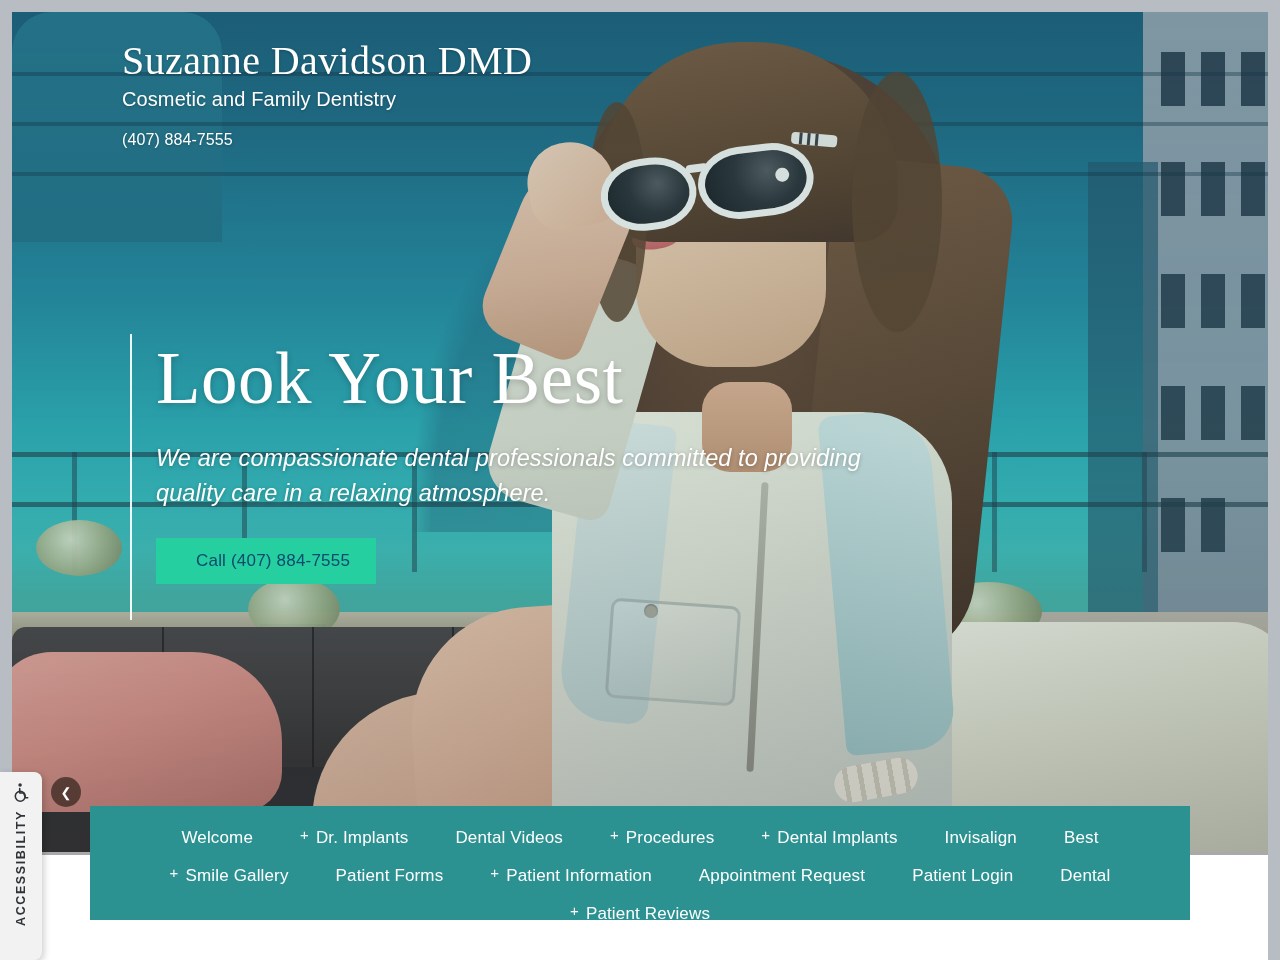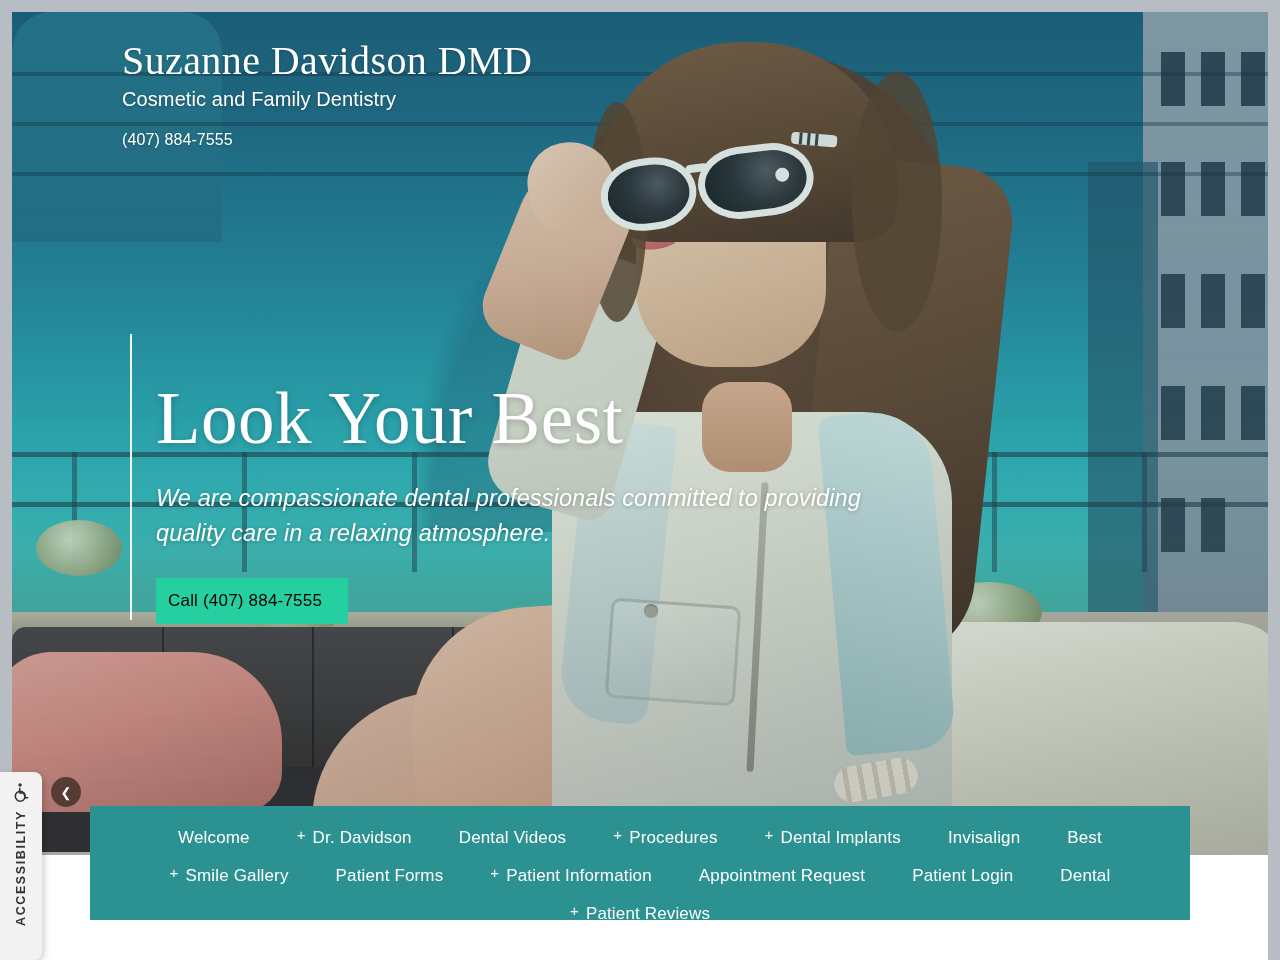--- a/index.html
+++ b/index.html
@@ -383,21 +383,20 @@
     width: 2px; height: 286px;
     background: rgba(255,255,255,.92);
     z-index: 12;
   }
 
   .slide-copy {
     position: absolute;
     left: 144px; top: 330px;
     width: 760px;
     z-index: 12;
-    margin-top: 40px;
   }
   .slide-title {
     font-family: "Liberation Serif", serif;
     font-size: 73px;
     font-weight: 400;
     color: #ffffff;
     line-height: 1.0;
     letter-spacing: .5px;
     text-shadow: 0 2px 6px rgba(0,0,0,.22);
   }
@@ -409,23 +408,23 @@
     color: #ffffff;
     line-height: 1.47;
     letter-spacing: .1px;
     text-shadow: 0 1px 4px rgba(0,0,0,.28);
     max-width: 740px;
   }
   .slide-cta {
     display: inline-block;
     margin-top: 28px;
     background: #25cf9f;
-    color: #000000;
+    color: #0c4a6e;
     font-size: 17px;
-    padding: 14px 26px 15px 12px;
+    padding: 14px 26px 15px 40px;
     border: none;
     cursor: pointer;
     font-family: "Liberation Sans", sans-serif;
     letter-spacing: .2px;
     line-height: 1;
   }
 
   
   .carousel-prev {
     position: absolute;
@@ -651,21 +650,21 @@
     </div>
   </div>
 
   <nav class="navbar">
     <div class="nav-row nav-row-1">
         <span class="nav-item">
           <span>Welcome</span>
         </span>
         <span class="nav-item">
           <span class="nav-plus">+</span>
-          <span>Dr. Davidson</span>
+          <span>Dr. Implants</span>
         </span>
         <span class="nav-item">
           <span>Dental Videos</span>
         </span>
         <span class="nav-item">
           <span class="nav-plus">+</span>
           <span>Procedures</span>
         </span>
         <span class="nav-item">
           <span class="nav-plus">+</span>

